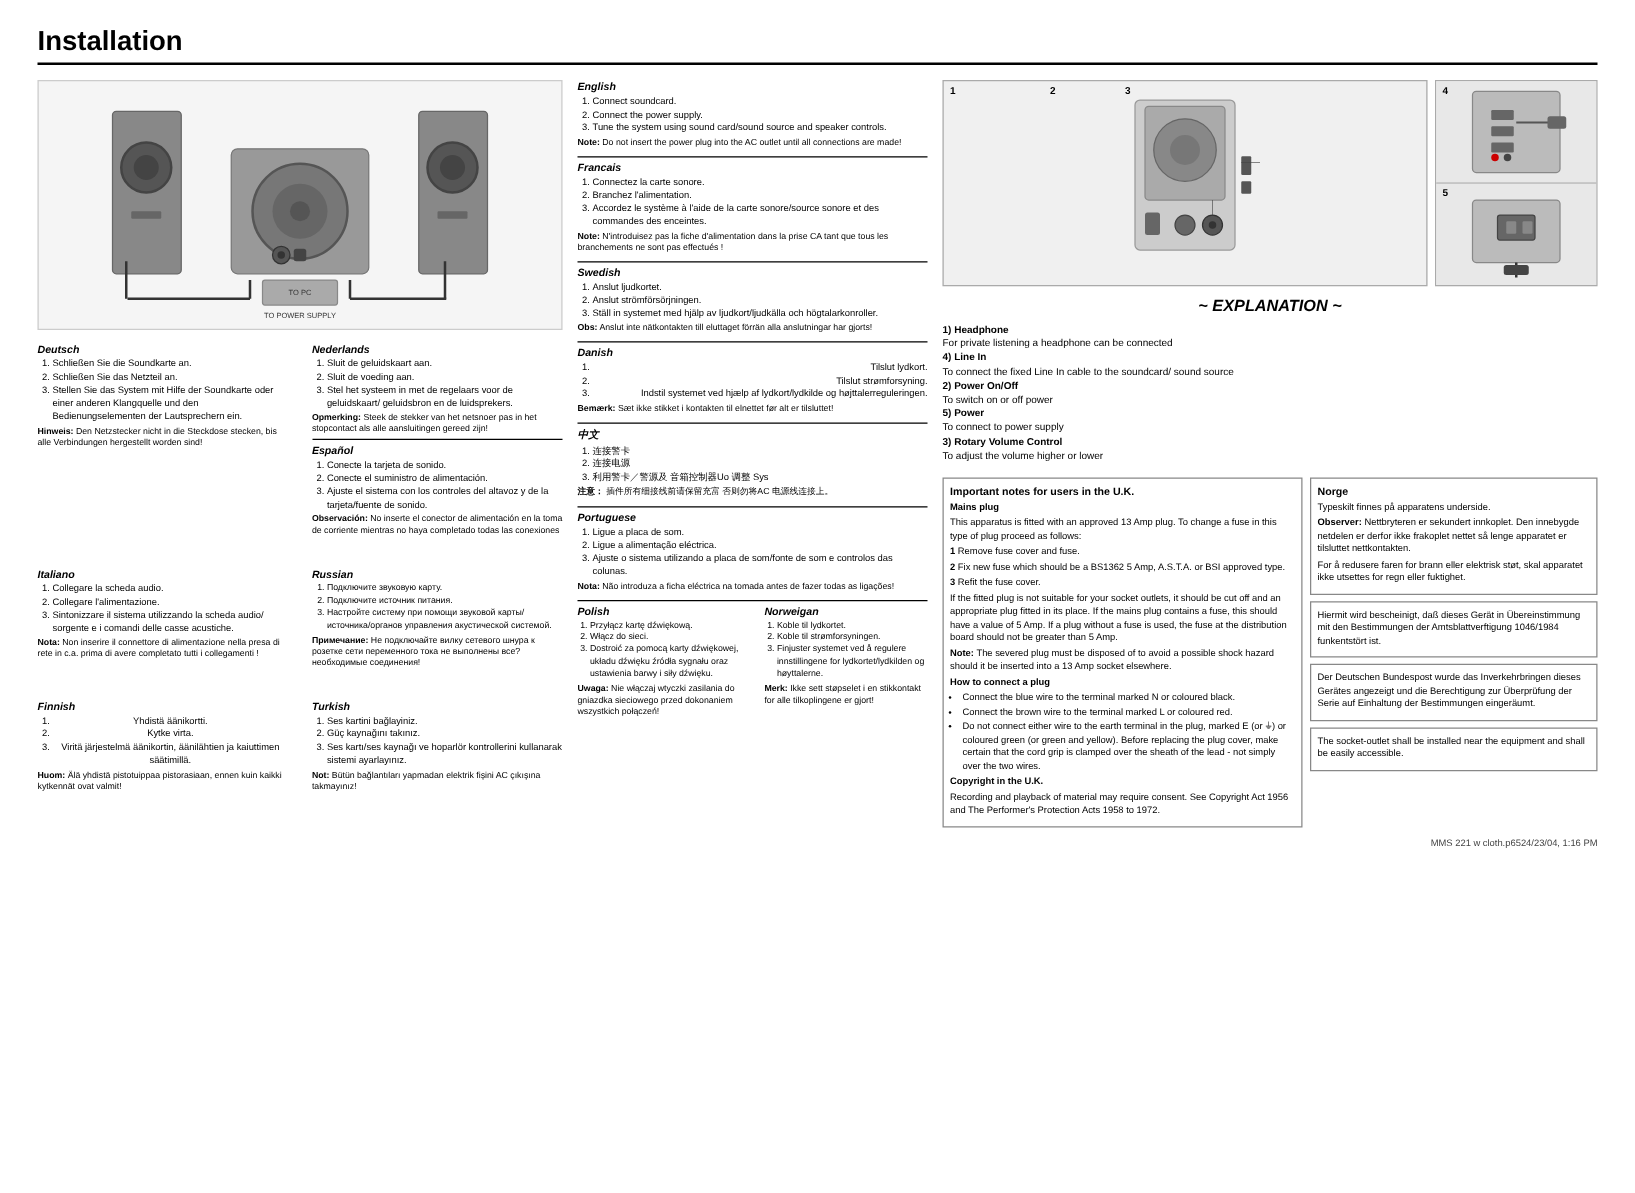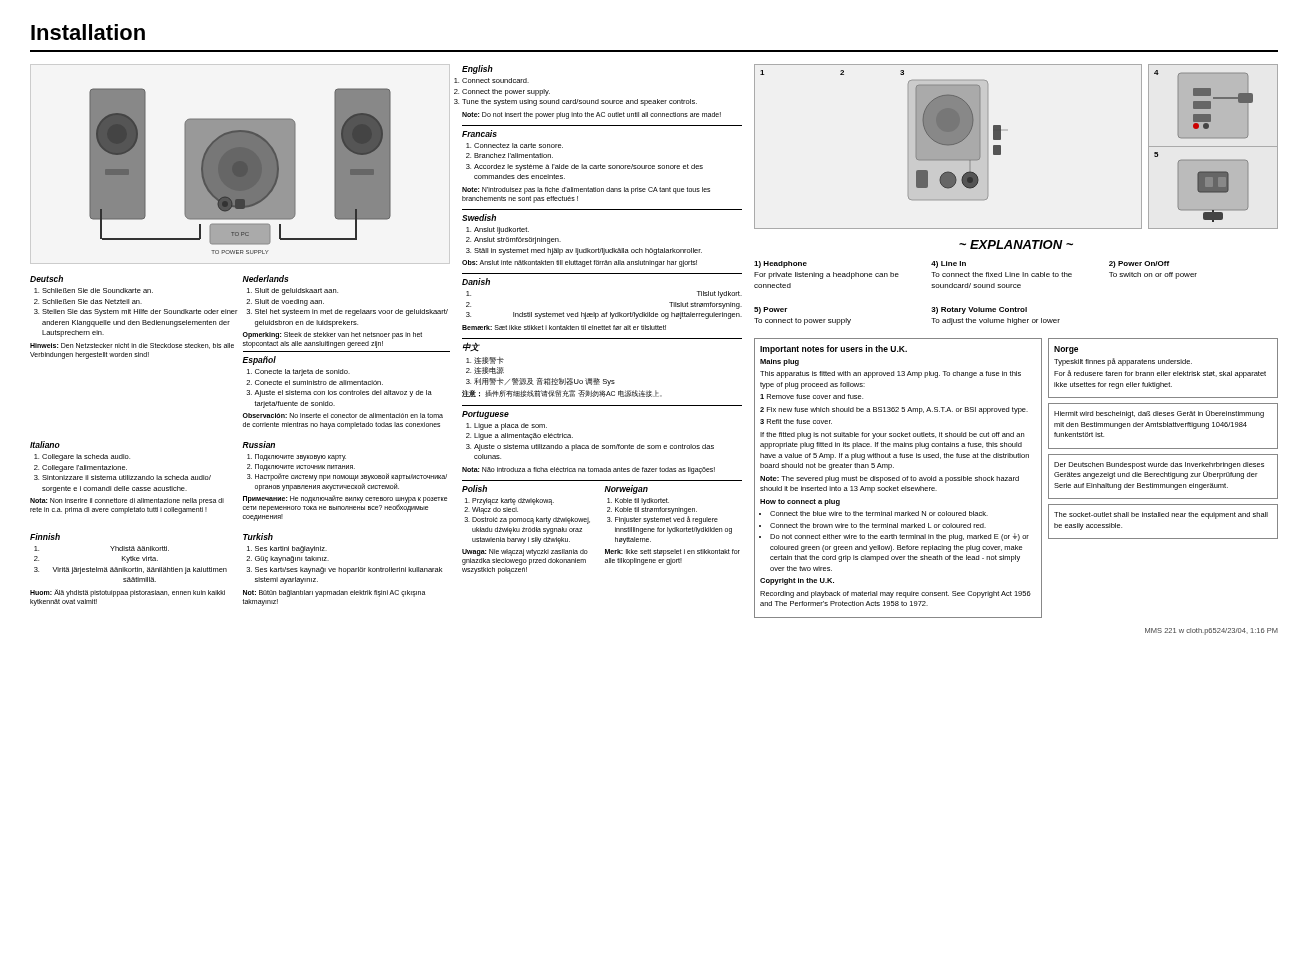--- a/index.html
+++ b/index.html
@@ -120,21 +120,21 @@
     .col-mid-group {
       width: 280px;
       flex-shrink: 0;
     }
     .col-right-group {
       flex: 1;
     }
     .two-col-lang {
       display: grid;
       grid-template-columns: 1fr 1fr;
-      gap: 5px;
+      gap: 19px;
     }
   </style>
 </head>
 <body>
 
 <div class="page">
   <h1 class="title">Installation</h1>
 
   <div class="content-area">
 
@@ -268,21 +268,21 @@
             <span>Bütün bağlantıları yapmadan elektrik fişini AC çıkışına takmayınız!</span>
           </div>
         </div>
       </div>
     </div>
 
     <div class="col-mid-group">
 
       <div class="lang-section">
         <div class="lang-title italic">English</div>
-        <ol style="margin-left:0; font-size:7.5px; line-height:1.4;">
+        <ol style="margin-left:12px; font-size:7.5px; line-height:1.4;">
           <li>Connect soundcard.</li>
           <li>Connect the power supply.</li>
           <li>Tune the system using sound card/sound source and speaker controls.</li>
         </ol>
         <div class="note-text">
           <span class="note-label">Note:</span>
           <span>Do not insert the power plug into the AC outlet until all connections are made!</span>
         </div>
       </div>
 
@@ -455,21 +455,21 @@
 
               <line x1="55" y1="60" x2="55" y2="72" stroke="#333" stroke-width="2"></line>
               <rect x="45" y="62" width="20" height="8" rx="2" fill="#444"></rect>
             </svg>
           </div>
         </div>
       </div>
 
       <div class="explanation-section">
         <div class="explanation-title">~ EXPLANATION ~</div>
-        <div style="display:grid; grid-template-columns:1fr 1fr 1fr; gap:12px 8px; margin-bottom:6px;">
+        <div style="display:grid; grid-template-columns:1fr; gap:0 8px; margin-bottom:6px;">
 
           <div class="expl-item">
             <span class="expl-num">1)</span>
             <span class="expl-label">Headphone</span><br>
             <span>For private listening a headphone can be connected</span>
           </div>
 
           <div class="expl-item">
             <span class="expl-num">4)</span>
             <span class="expl-label">Line In</span><br>
@@ -518,20 +518,21 @@
             <p>Recording and playback of material may require consent. See Copyright Act 1956 and The Performer's Protection Acts 1958 to 1972.</p>
           </div>
         </div>
 
         <div style="flex:1; display:flex; flex-direction:column; gap:5px;">
 
           <div style="border:1.5px solid #888; padding:5px;">
             <div class="notes-title">Norge</div>
             <div class="notes-body">
               <p>Typeskilt finnes på apparatens underside.</p>
+              <p><span class="bold italic">Observer:</span> <span>Nettbryteren er sekundert innkoplet. Den innebygde netdelen er derfor ikke frakoplet nettet så lenge apparatet er tilsluttet nettkontakten.</span></p>
               <p>For å redusere faren for brann eller elektrisk støt, skal apparatet ikke utsettes for regn eller fuktighet.</p>
             </div>
           </div>
 
           <div style="border:1px solid #888; padding:5px;">
             <div class="notes-body">
               <p>Hiermit wird bescheinigt, daß dieses Gerät in Übereinstimmung mit den Bestimmungen der Amtsblattverftigung 1046/1984 funkentstört ist.</p>
             </div>
           </div>
 

